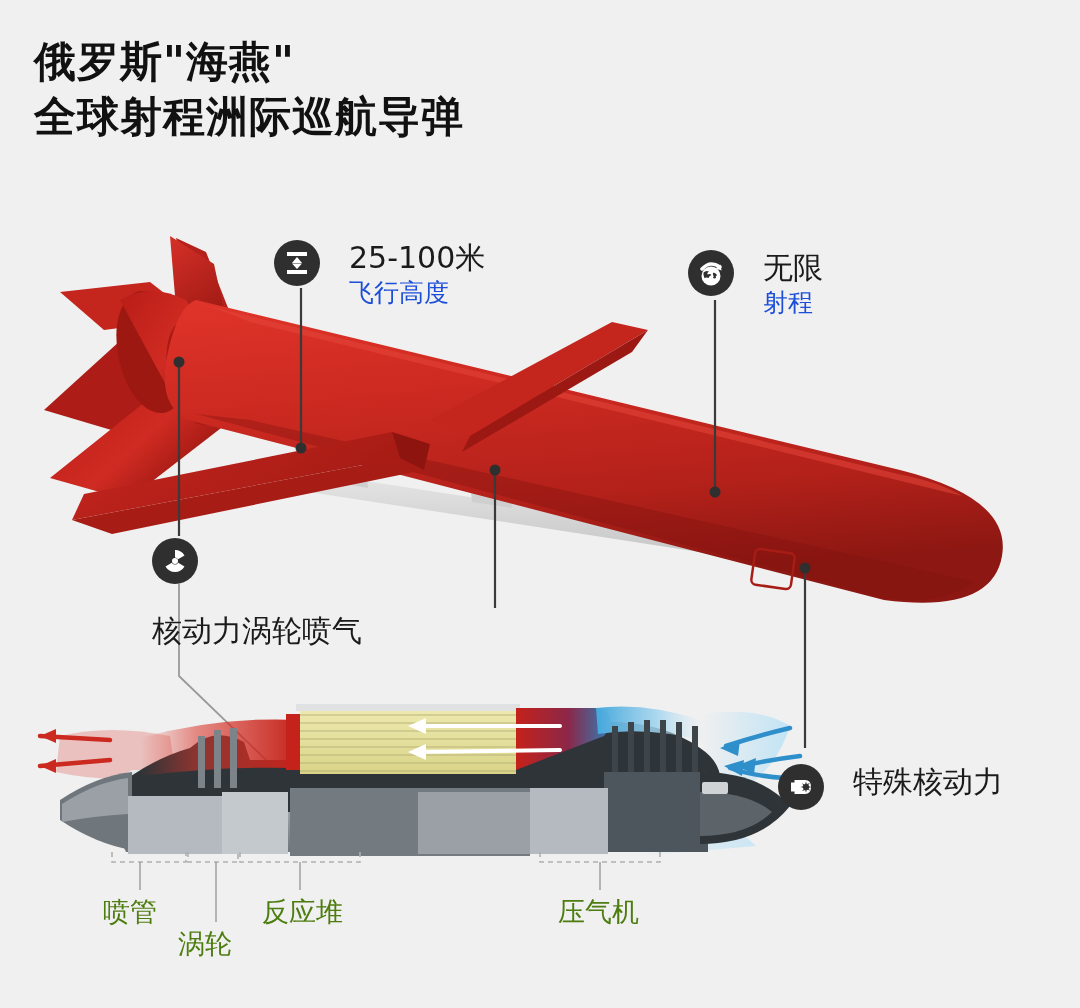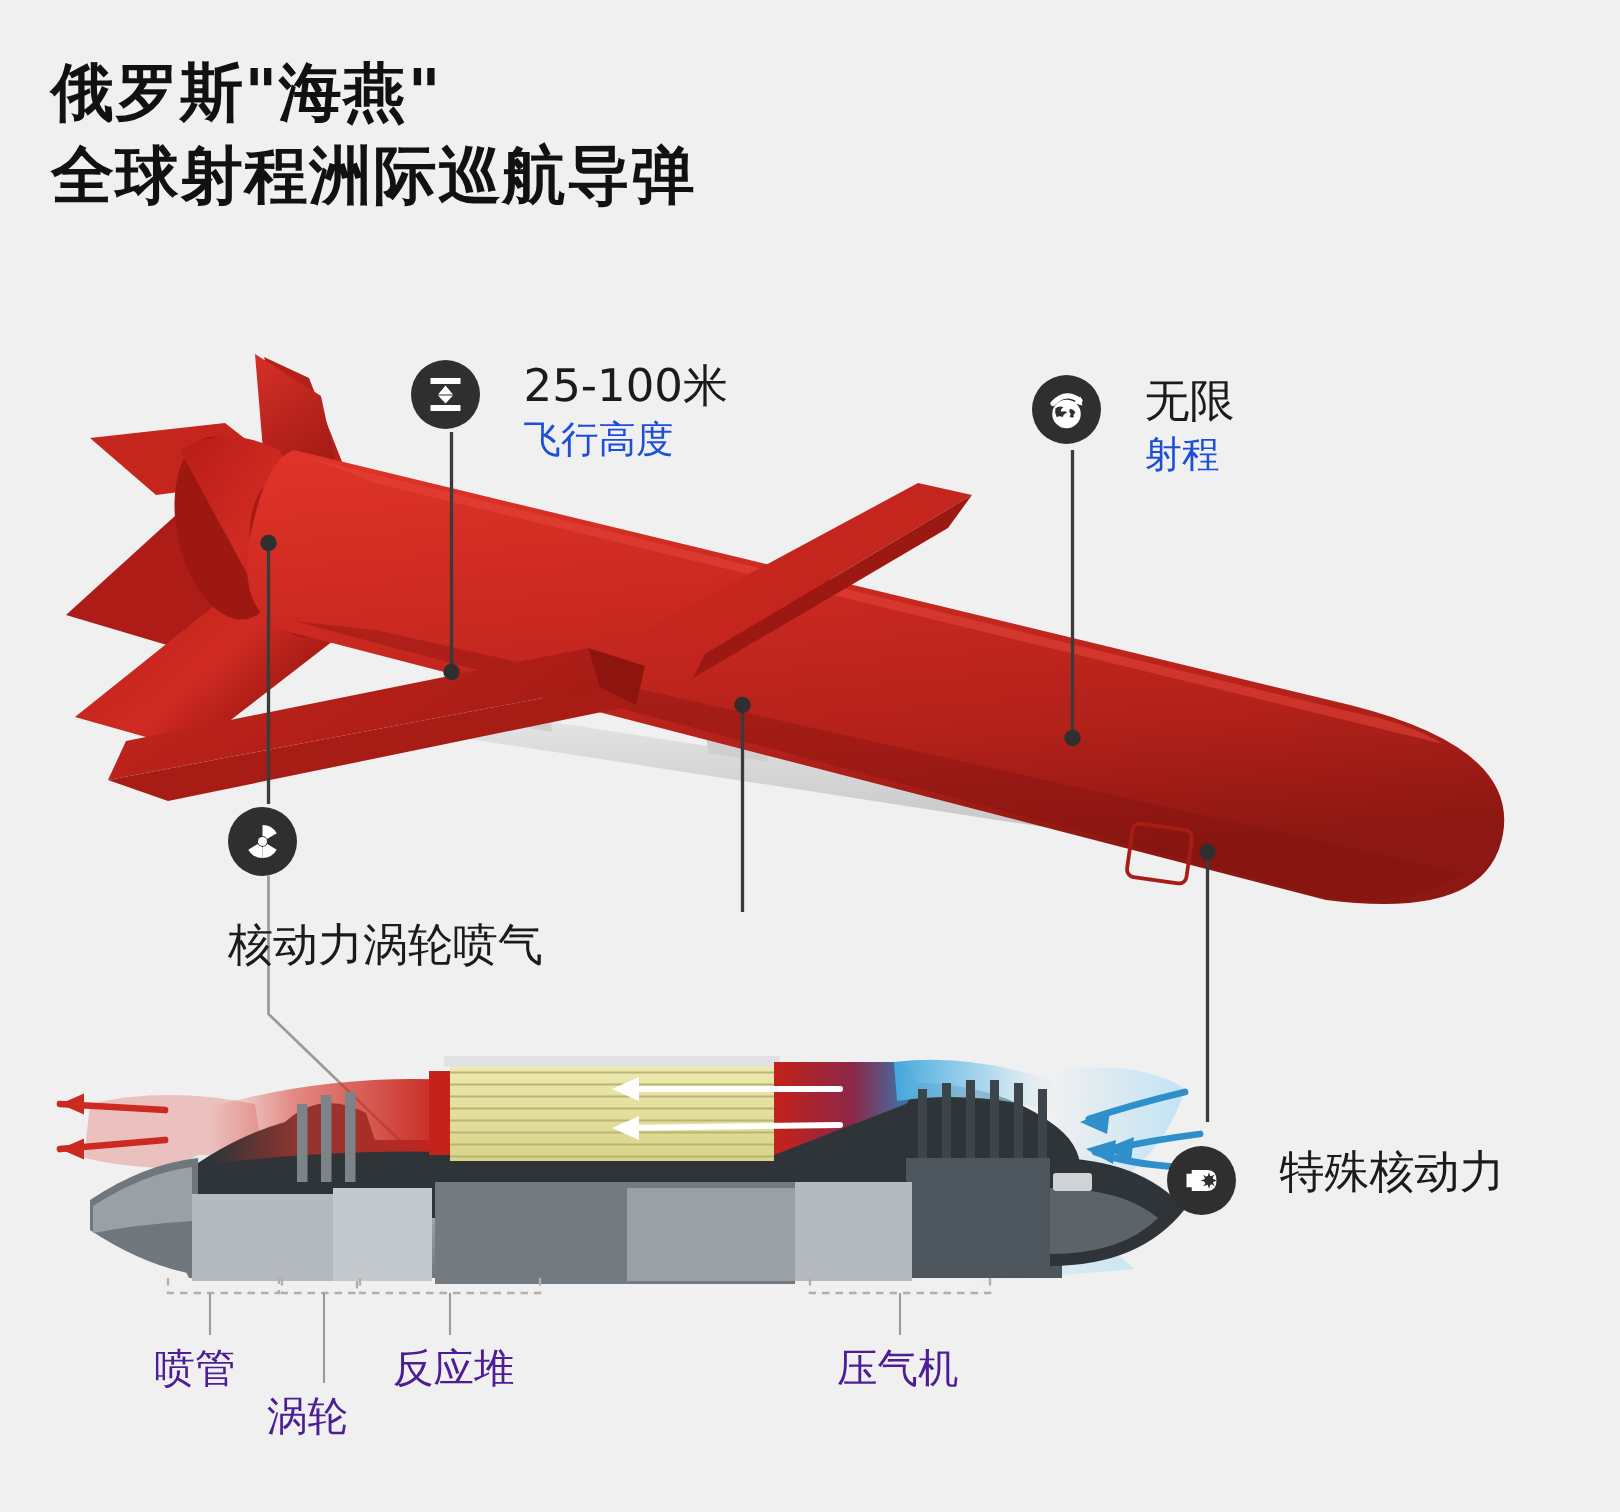--- a/index.html
+++ b/index.html
@@ -39,21 +39,21 @@
     font-family:"DejaVu Sans","Liberation Sans",sans-serif;
   }
   .csub{
     font-size:25px;color:#1d4ed8;line-height:1.2;margin-top:2px;
     white-space:nowrap;
     font-family:"DejaVu Sans","Liberation Sans",sans-serif;
   }
 
   
   .partlabel{
-    position:absolute;font-size:27px;color:#4c1d95;white-space:nowrap;
+    position:absolute;font-size:27px;color:#4d7c0f;white-space:nowrap;
     font-family:Liberation Mono, monospace;
   }
 </style>
 </head>
 <body>
 
 <div id="stage">
 
   <div class="title-block">
     <div class="title-line">俄罗斯"海燕"</div>

